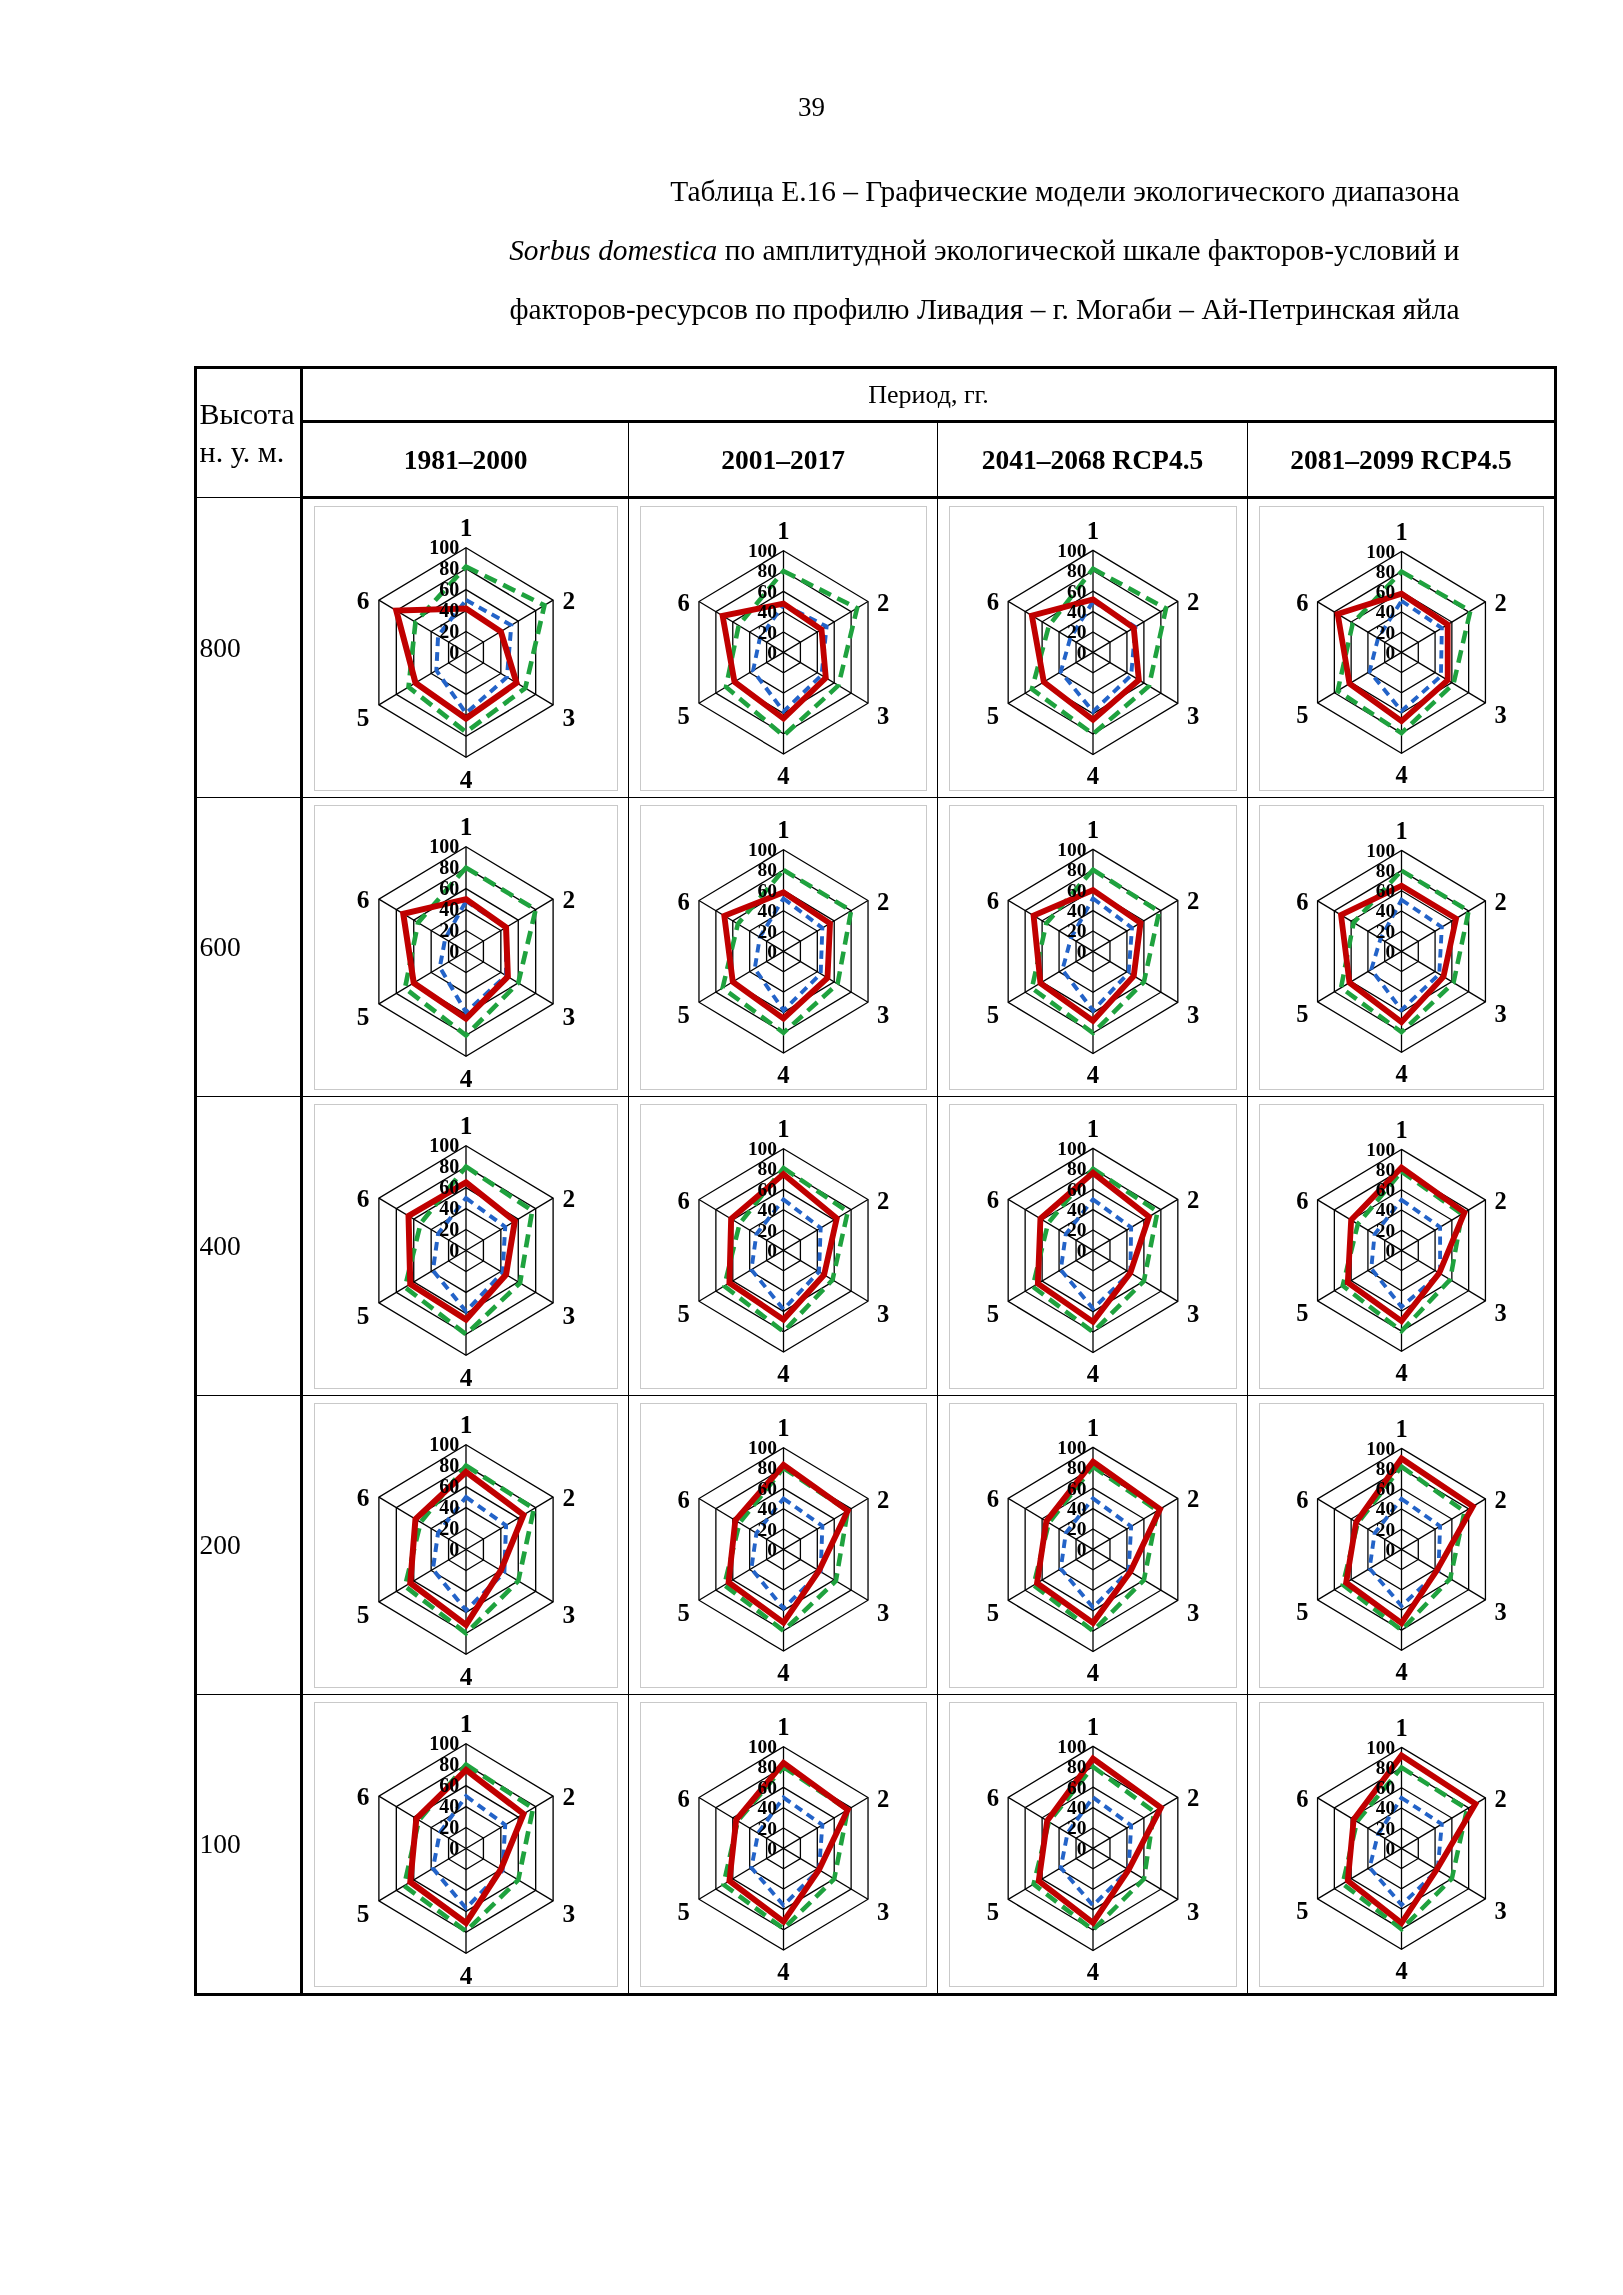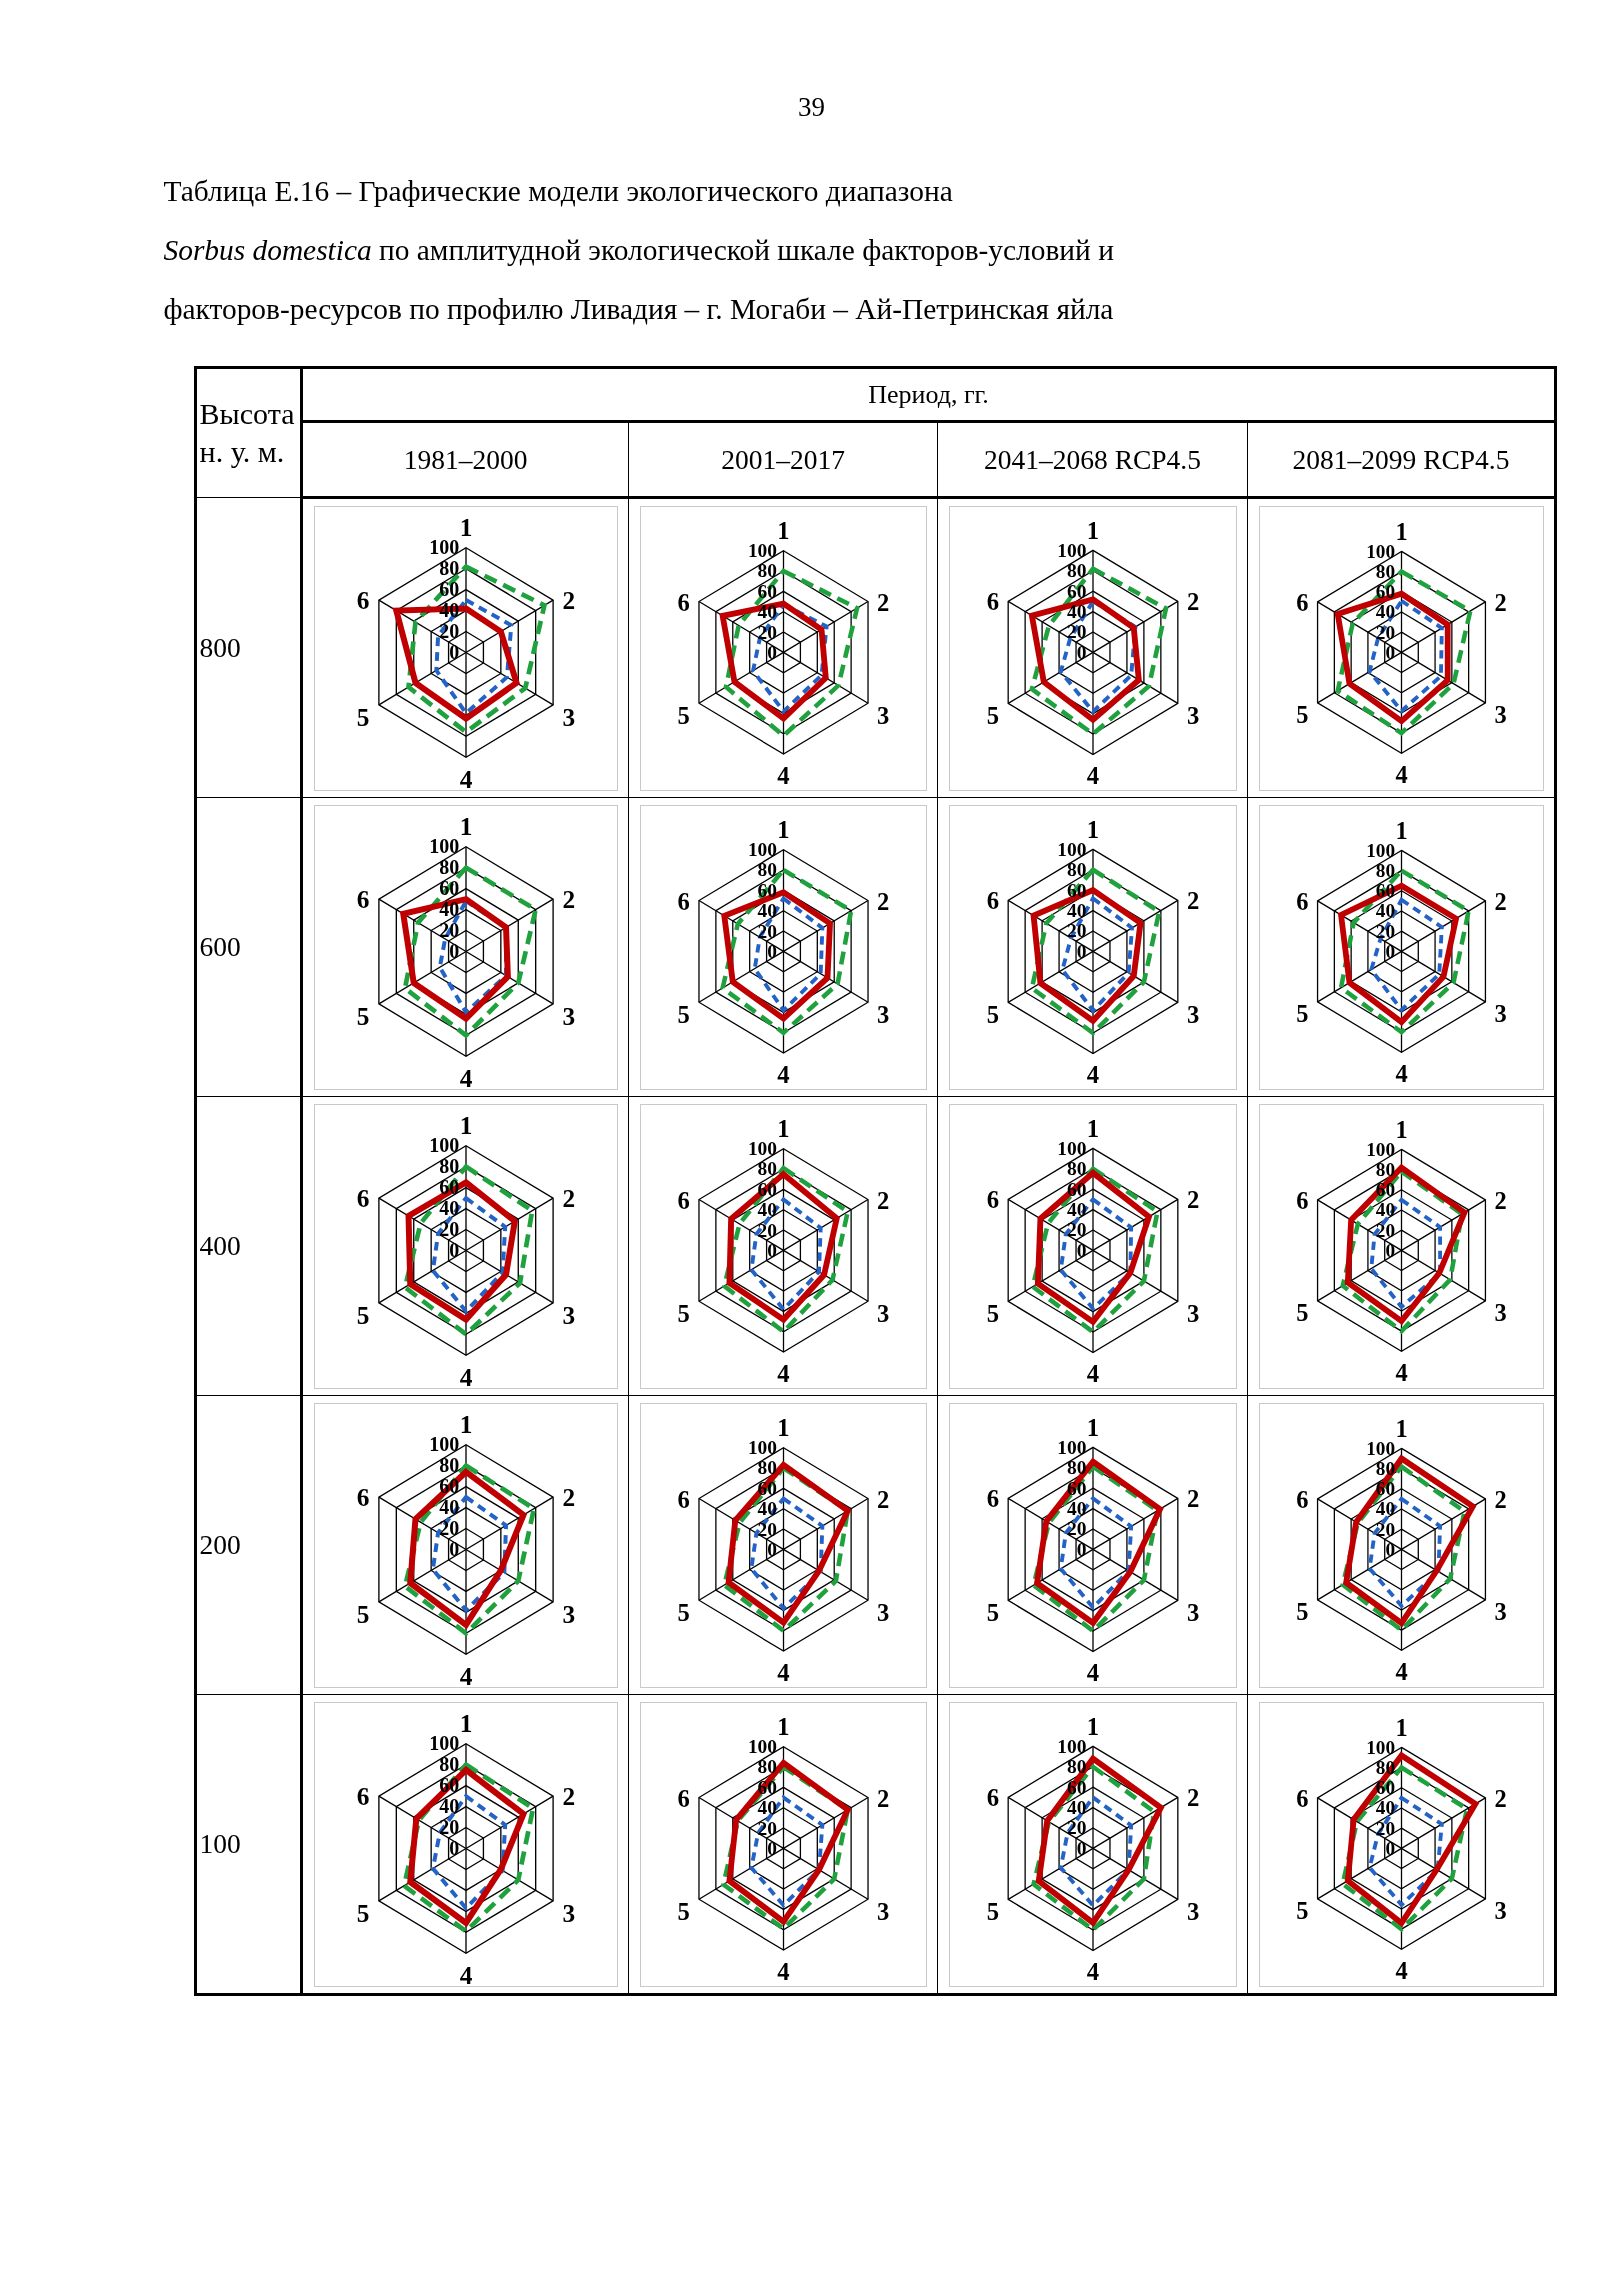--- a/index.html
+++ b/index.html
@@ -1,28 +1,28 @@
 <!DOCTYPE html>
 <html style="font-size:10.5px"><head>
 <meta charset="utf-8">
 <style>
   html,body{margin:0;padding:0;background:#fff;}
   .page{position:relative;width:1623px;height:2295px;background:#fff;
         font-family:"Liberation Serif",serif;color:#000;overflow:hidden;}
   .page-number{position:absolute;top:92px;left:0;right:0;text-align:center;font-size:27px;}
   .caption{position:absolute;top:162px;left:50%;transform:translateX(-50%);
-           width:1296px;text-align:left;font-size:29.4px;line-height:59px;}
+           width:1296px;text-align:right;font-size:29.4px;line-height:59px;}
   .caption .it{font-style:italic;margin-top:12px;}
   table.grid{position:absolute;left:194px;top:366px;border-collapse:collapse;
              table-layout:fixed;border:3.3px solid #000;}
   table.grid th,table.grid td{border:1.3px solid #000;font-weight:normal;padding:0;}
   .corner{border-right:3.3px solid #000 !important;vertical-align:middle;text-align:left;
           font-size:30px;line-height:38px;padding-left:2.6px !important;}
   .period-h{border-bottom:3.3px solid #000 !important;text-align:center;font-size:26px;}
-  tr.cols th{border-bottom:3.3px solid #000 !important;text-align:center;font-size:27.5px;}
+  tr.cols th{border-bottom:3.3px solid #000 !important;text-align:center;font-size:27.5px;font-weight:bold;}
   tbody th,tbody td{border-top:2px solid #000;}
   .rowlab{border-right:3.3px solid #000 !important;vertical-align:middle;text-align:left;
           font-size:27.5px;padding-left:2.6px !important;}
   td.cc{height:298px;vertical-align:middle;}
   .chartwrap{margin:6.5px 10.5px;height:283px;border:1.3px solid #c9c9c9;background:#fff;}
   .chartwrap svg{display:block;width:100%;height:100%;}
 </style>
 </head>
 <body>
 

